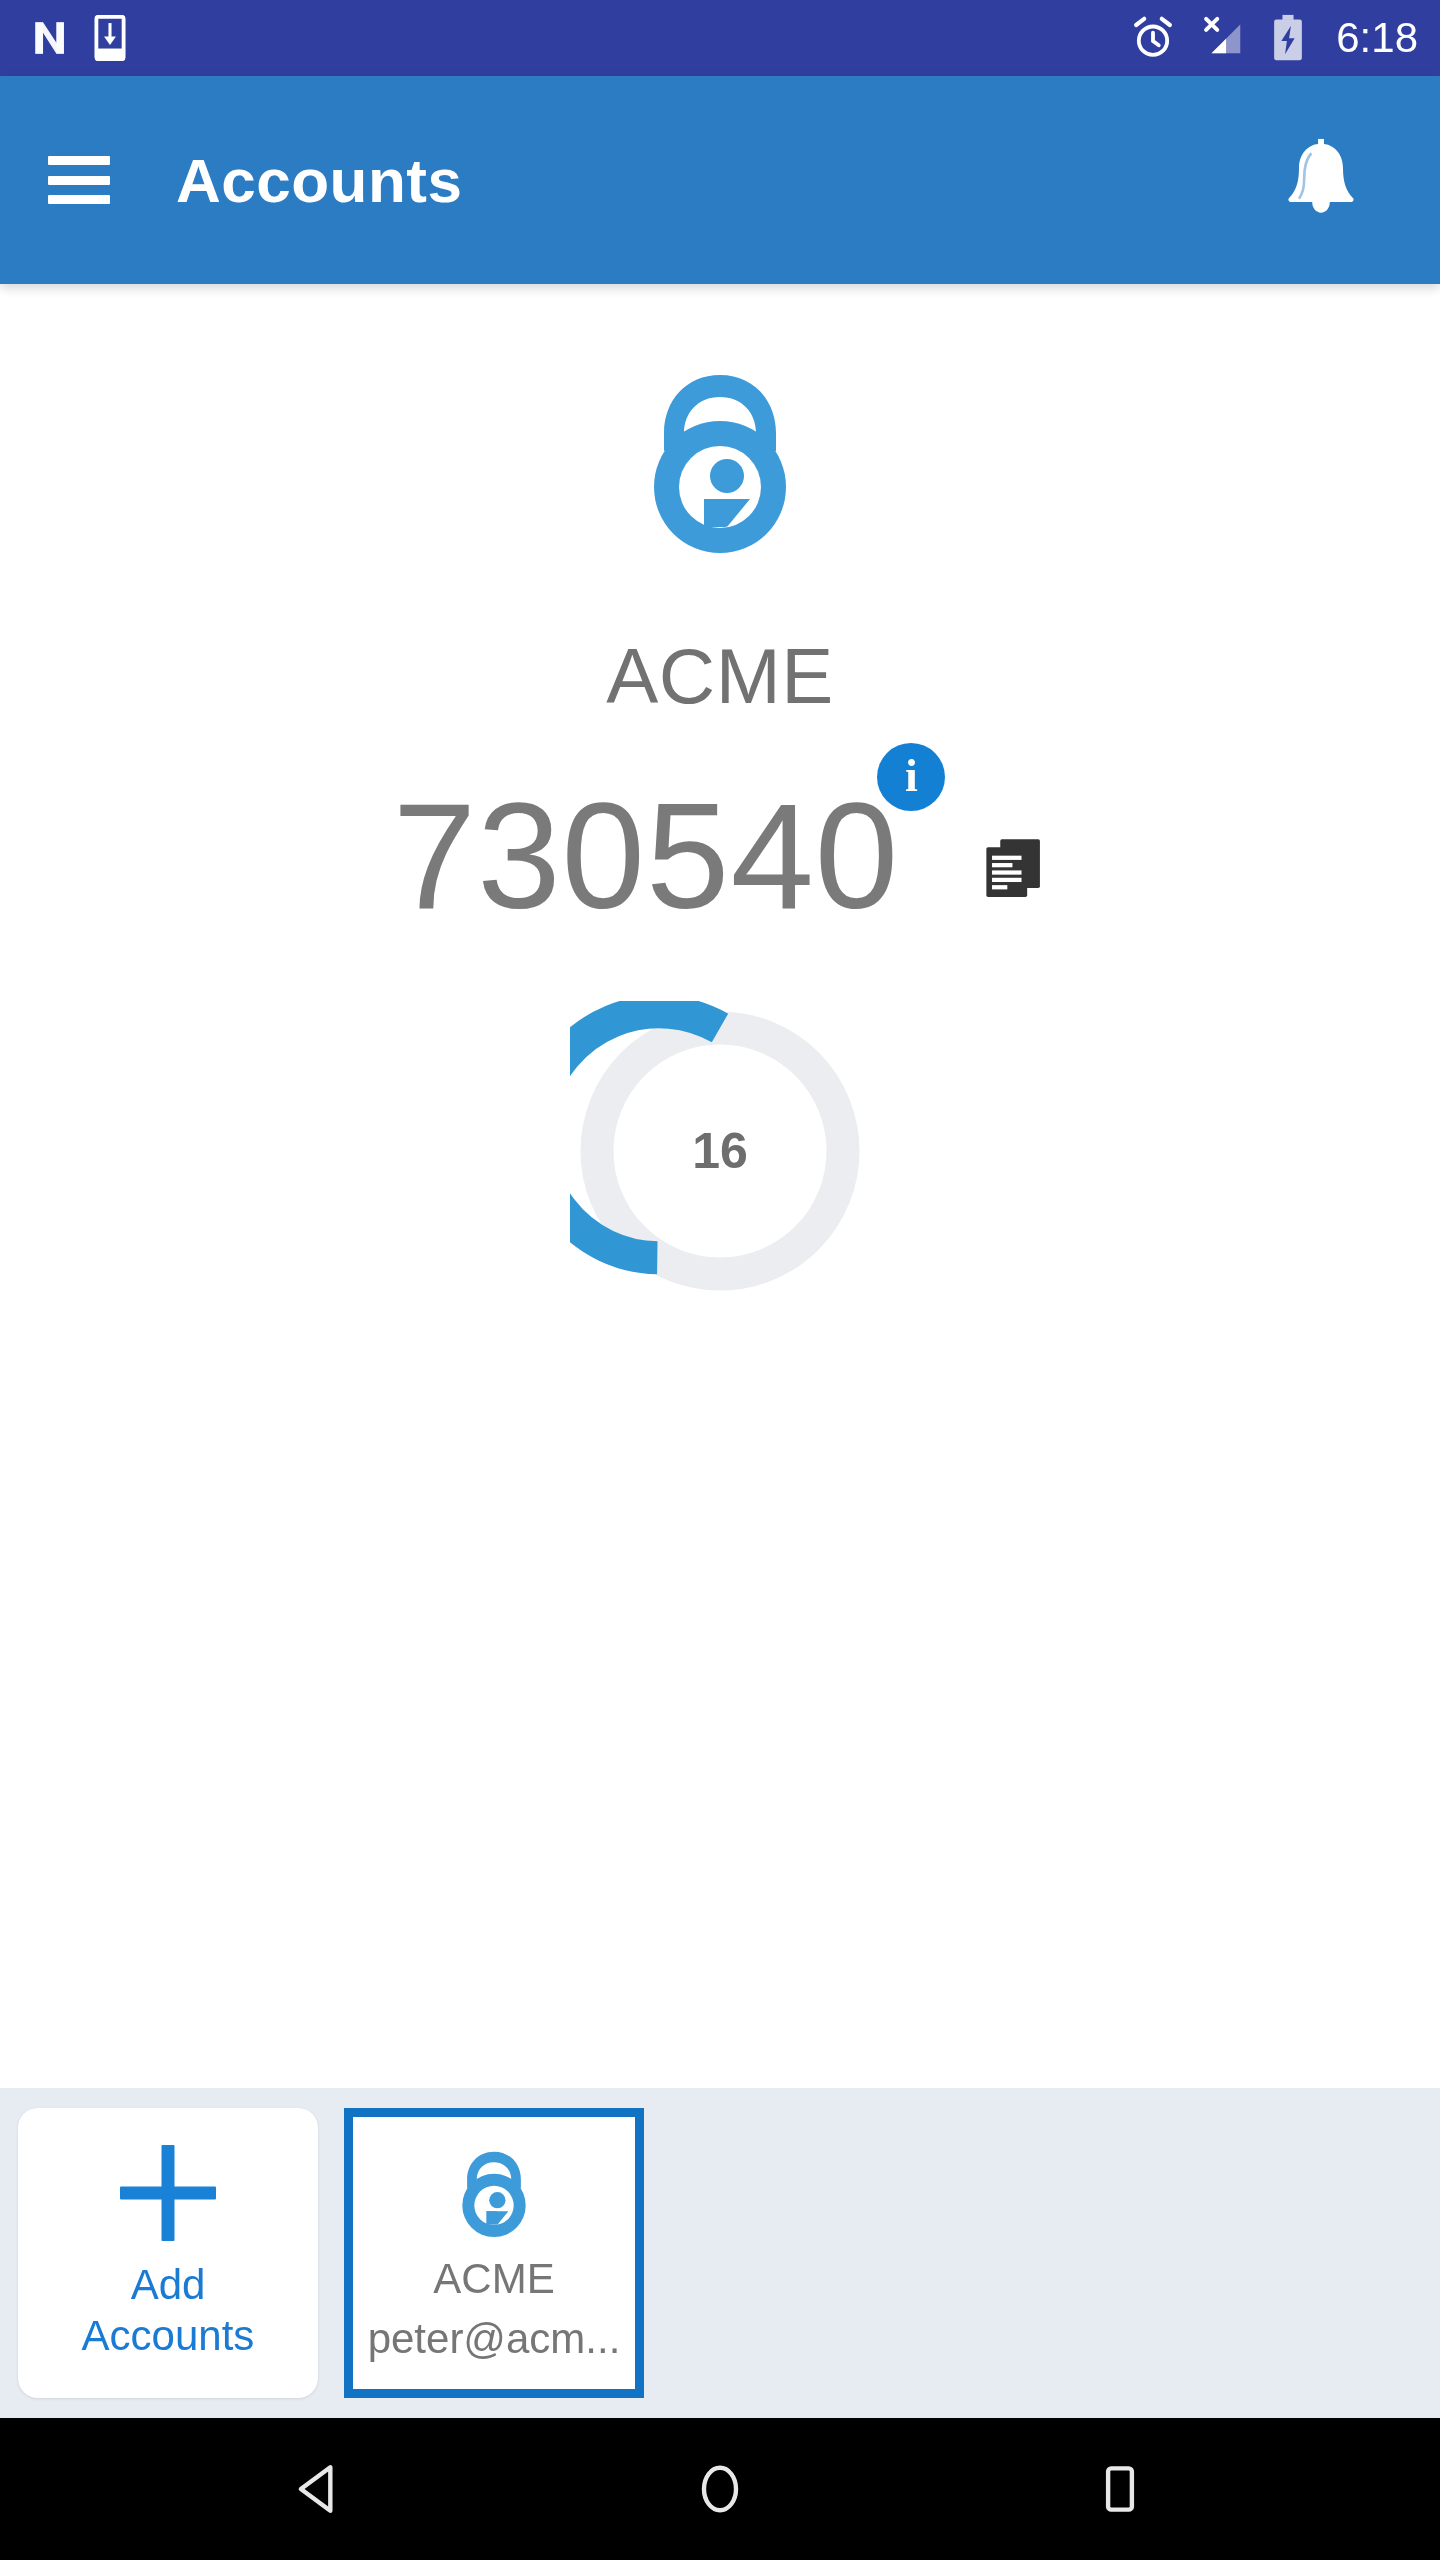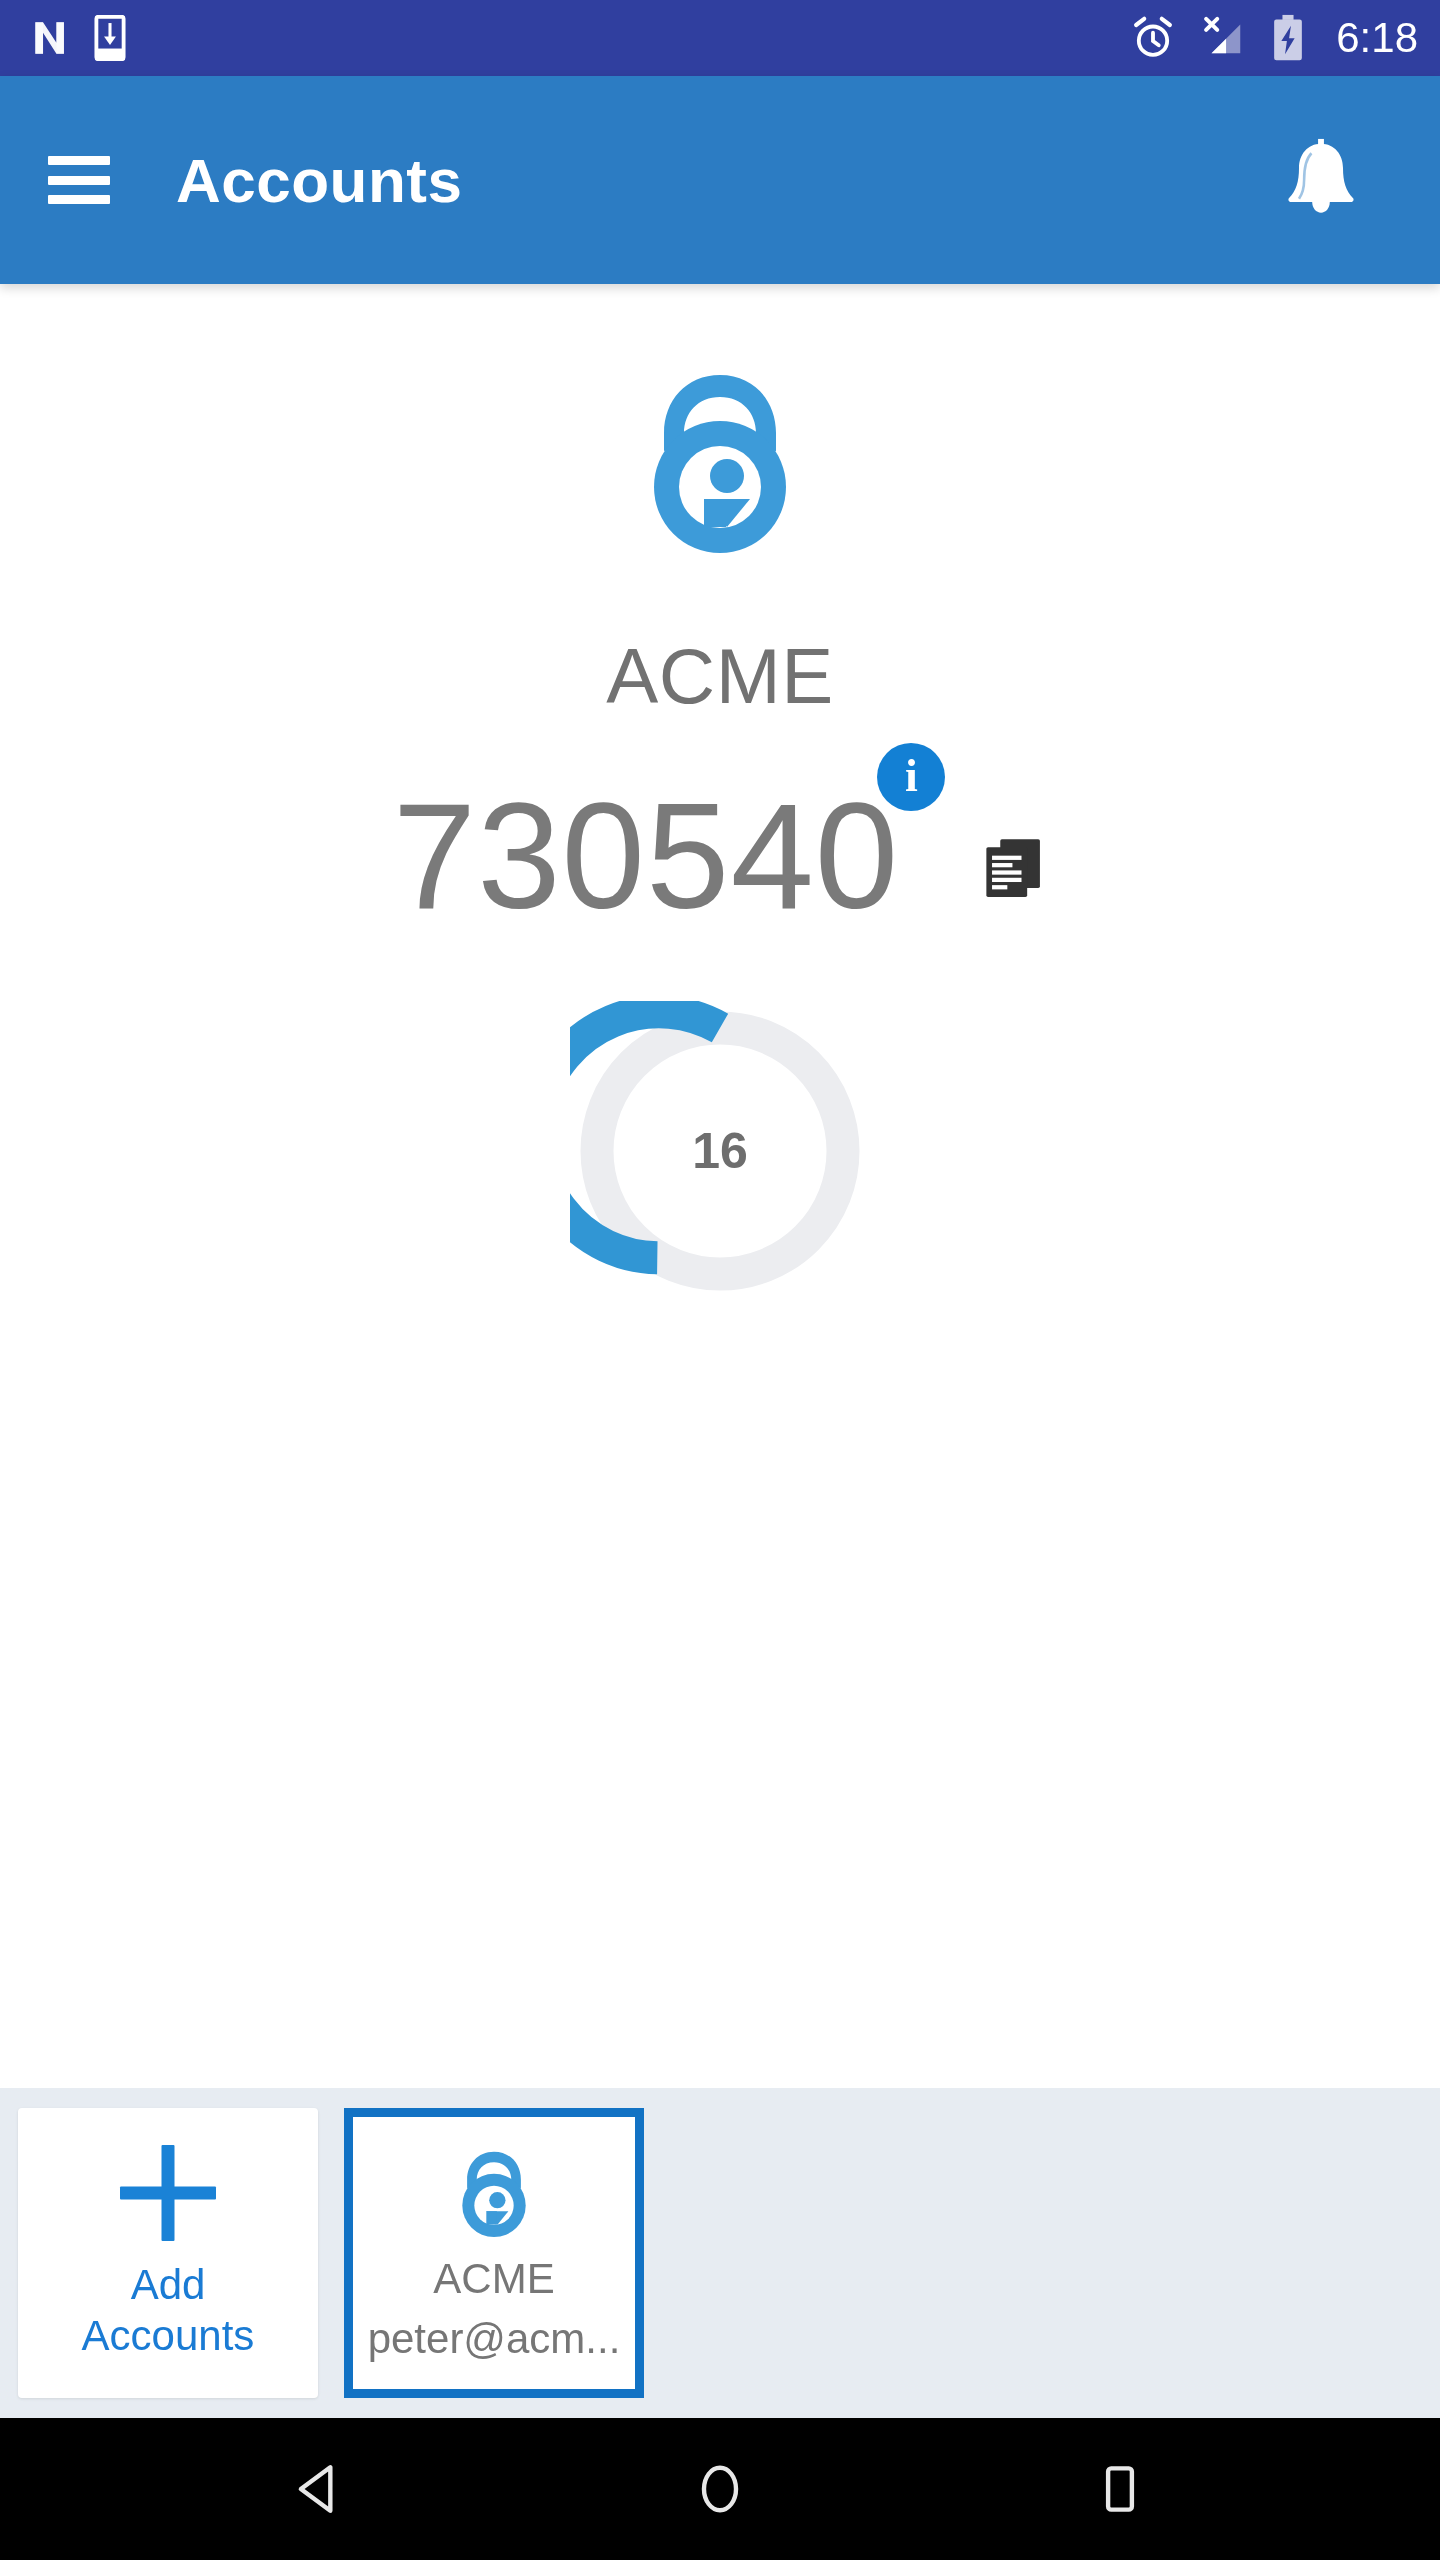--- a/index.html
+++ b/index.html
@@ -201,21 +201,21 @@
     align-items: center;
     padding-left: 18px;
     box-sizing: border-box;
     gap: 26px;
     overflow: hidden;
   }
   .acct-card {
     width: 300px;
     height: 290px;
     background: #ffffff;
-    border-radius: 4px;
+    border-radius: 20px;
     display: flex;
     flex-direction: column;
     align-items: center;
     justify-content: center;
     box-sizing: border-box;
     cursor: pointer;
     box-shadow: 0 1px 3px rgba(0,0,0,0.10);
   }
   .acct-card.selected {
     border: 9px solid #1272C4;

